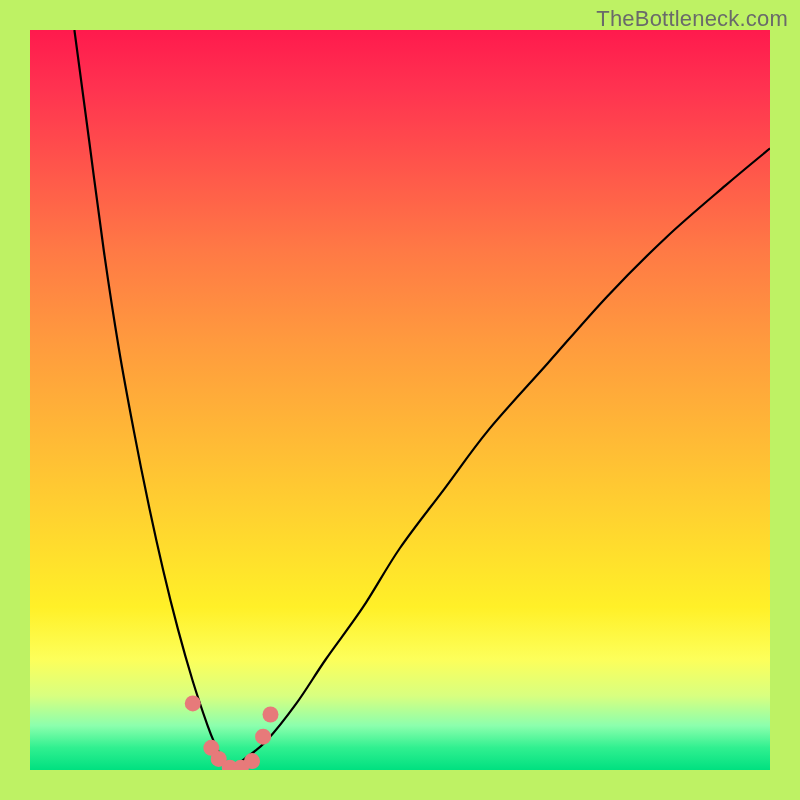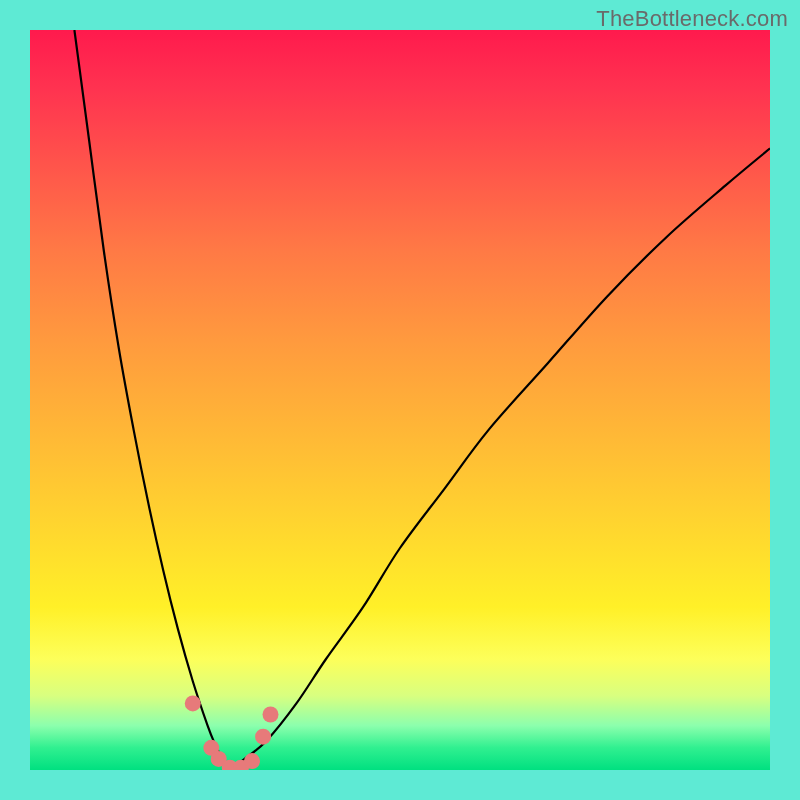--- a/index.html
+++ b/index.html
@@ -7,21 +7,21 @@
     padding: 0;
     width: 800px;
     height: 800px;
     overflow: hidden;
     background: #000;
     font-family: Arial, Helvetica, sans-serif;
   }
   .frame {
     position: absolute;
     inset: 0;
-    background: #5eead4;
+    background: #bef264;
   }
   .plot {
     position: absolute;
     left: 30px;
     top: 30px;
     width: 740px;
     height: 740px;
     background: linear-gradient(to bottom,
       #ff1a4d 0%,
       #ff3350 8%,

